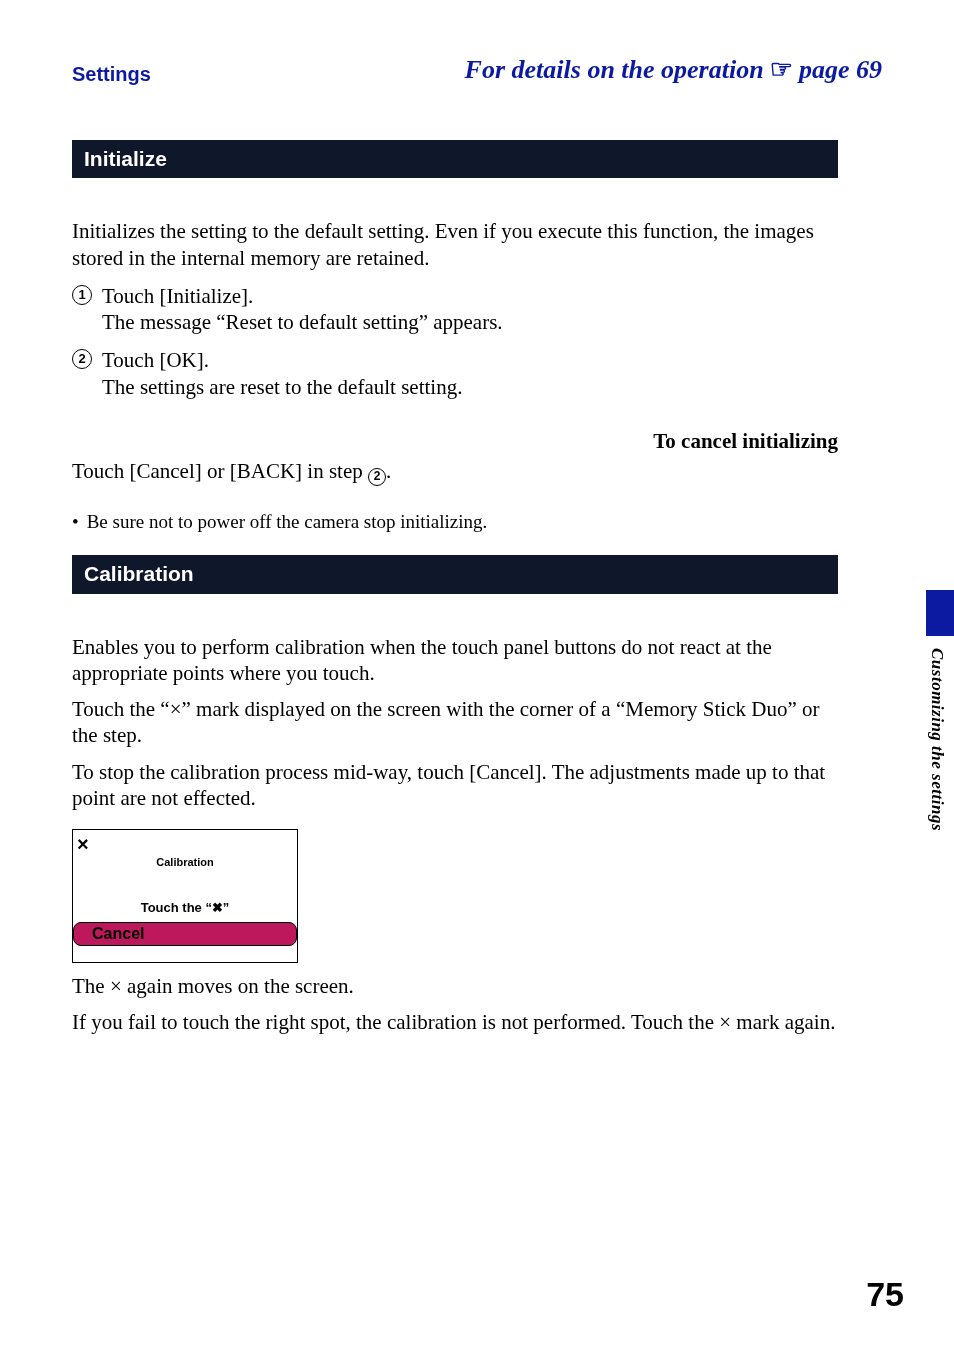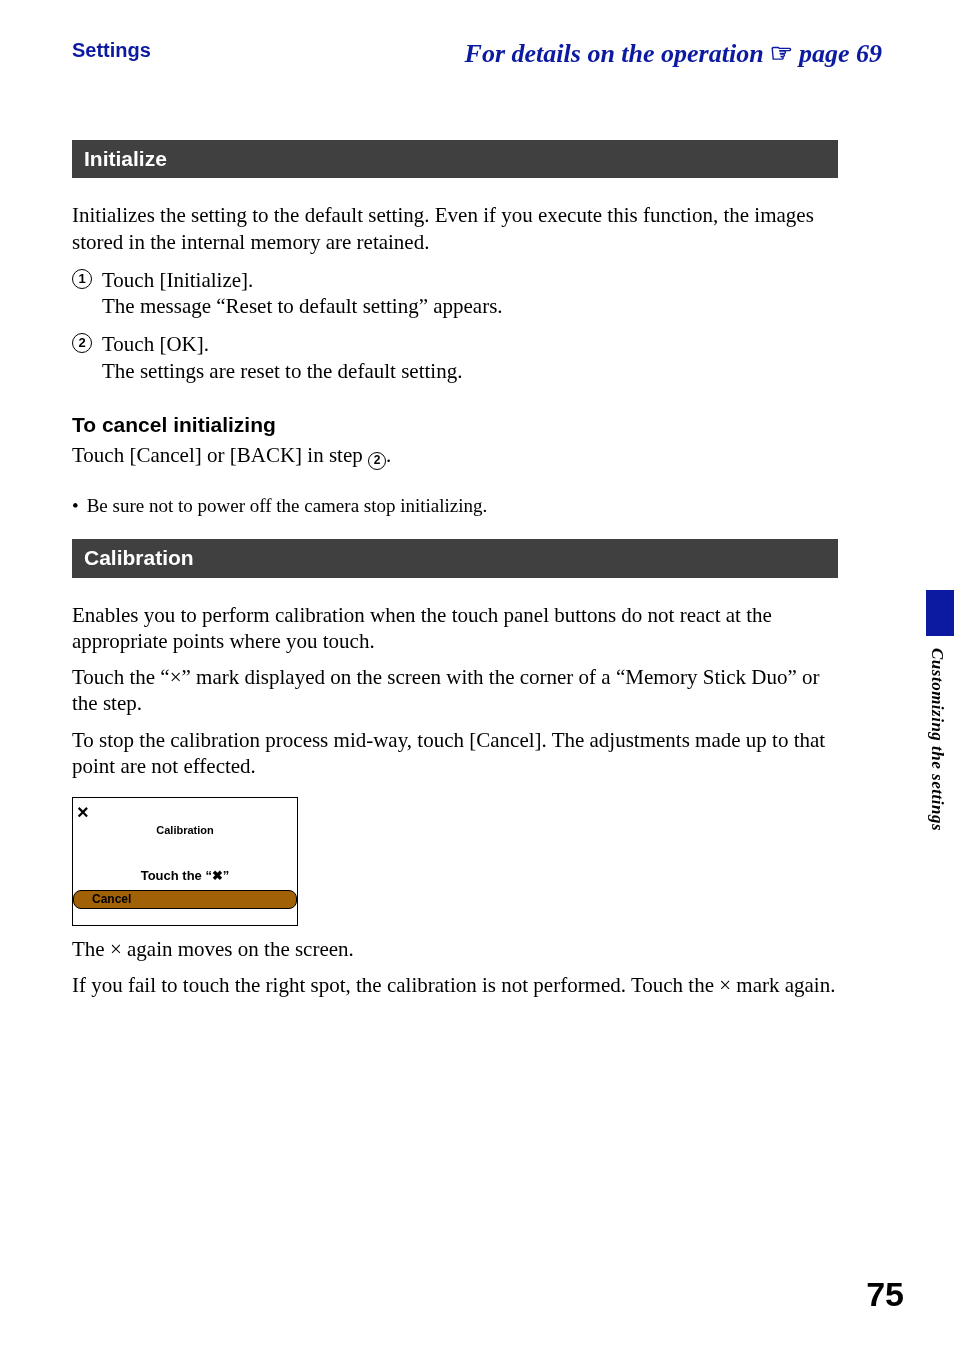--- a/index.html
+++ b/index.html
@@ -8,26 +8,26 @@
     height: 1357px;
     background: #fff;
     position: relative;
     font-family: "Times New Roman", Times, serif;
     font-size: 21px;
     line-height: 1.25;
     color: #000;
   }
   .header {
     position: absolute;
-    top: 38px;
+    top: 54px;
     left: 72px;
     right: 72px;
     display: flex;
     justify-content: space-between;
-    align-items: flex-start;
+    align-items: flex-end;
   }
   .hdr-left {
     font-family: Arial, Helvetica, sans-serif;
     font-weight: bold;
     font-size: 20px;
     color: #0b1aa0;
   }
   .hdr-right {
     font-family: "Times New Roman", serif;
     font-style: italic;
@@ -39,27 +39,27 @@
     gap: 6px;
   }
   .hand-icon { font-style: normal; }
   .content {
     position: absolute;
     top: 140px;
     left: 72px;
     width: 766px;
   }
   .section-bar {
-    background: #404040;
+    background: #0f172a;
     color: #fff;
     font-family: Arial, Helvetica, sans-serif;
     font-weight: bold;
     font-size: 21px;
     padding: 6px 12px;
-    margin-bottom: 24px;
+    margin-bottom: 40px;
   }
   .body-p { margin-bottom: 10px; }
   .num-list { list-style: none; margin: 12px 0 14px 0; }
   .num-list li { display: flex; gap: 10px; margin-bottom: 12px; }
   .circ {
     display: inline-flex;
     width: 20px; height: 20px;
     border: 1.5px solid #000;
     border-radius: 50%;
     font-family: Arial, sans-serif;
@@ -76,25 +76,26 @@
     border: 1.5px solid #000;
     border-radius: 50%;
     font-family: Arial, sans-serif;
     font-weight: bold;
     font-size: 12px;
     align-items: center;
     justify-content: center;
     vertical-align: -2px;
   }
   .subhead {
-    font-family: Liberation Sans, sans-serif;
+    font-family: Liberation Serif, serif;
     font-weight: bold;
     font-size: 21px;
     margin-top: 28px;
     margin-bottom: 4px;
+    text-align: right;
   }
   .bullet-row { display: flex; gap: 8px; margin: 24px 0 22px 0; font-size: 19px; }
   .bullet-dot { }
   .calib-screen {
     width: 226px;
     border: 1.5px solid #000;
     background: #fff;
     margin: 18px 0 10px 0;
     position: relative;
     font-family: Arial, Helvetica, sans-serif;
@@ -113,26 +114,26 @@
   }
   .calib-msg {
     text-align: center;
     font-size: 13px;
     font-weight: bold;
     margin-top: 30px;
   }
   .calib-btn {
     display: block;
     margin: 6px auto 16px auto;
-    font-size: 12px;
+    font-size: 16px;
     font-weight: bold;
     border: 1.5px solid #000;
     border-radius: 8px;
     padding: 1px 18px;
-    background: #a16207;
+    background: #be185d;
   }
   .side-tab {
     position: absolute;
     top: 590px;
     right: 0;
     width: 28px;
     height: 46px;
     background: #0b1aa0;
   }
   .side-label {

